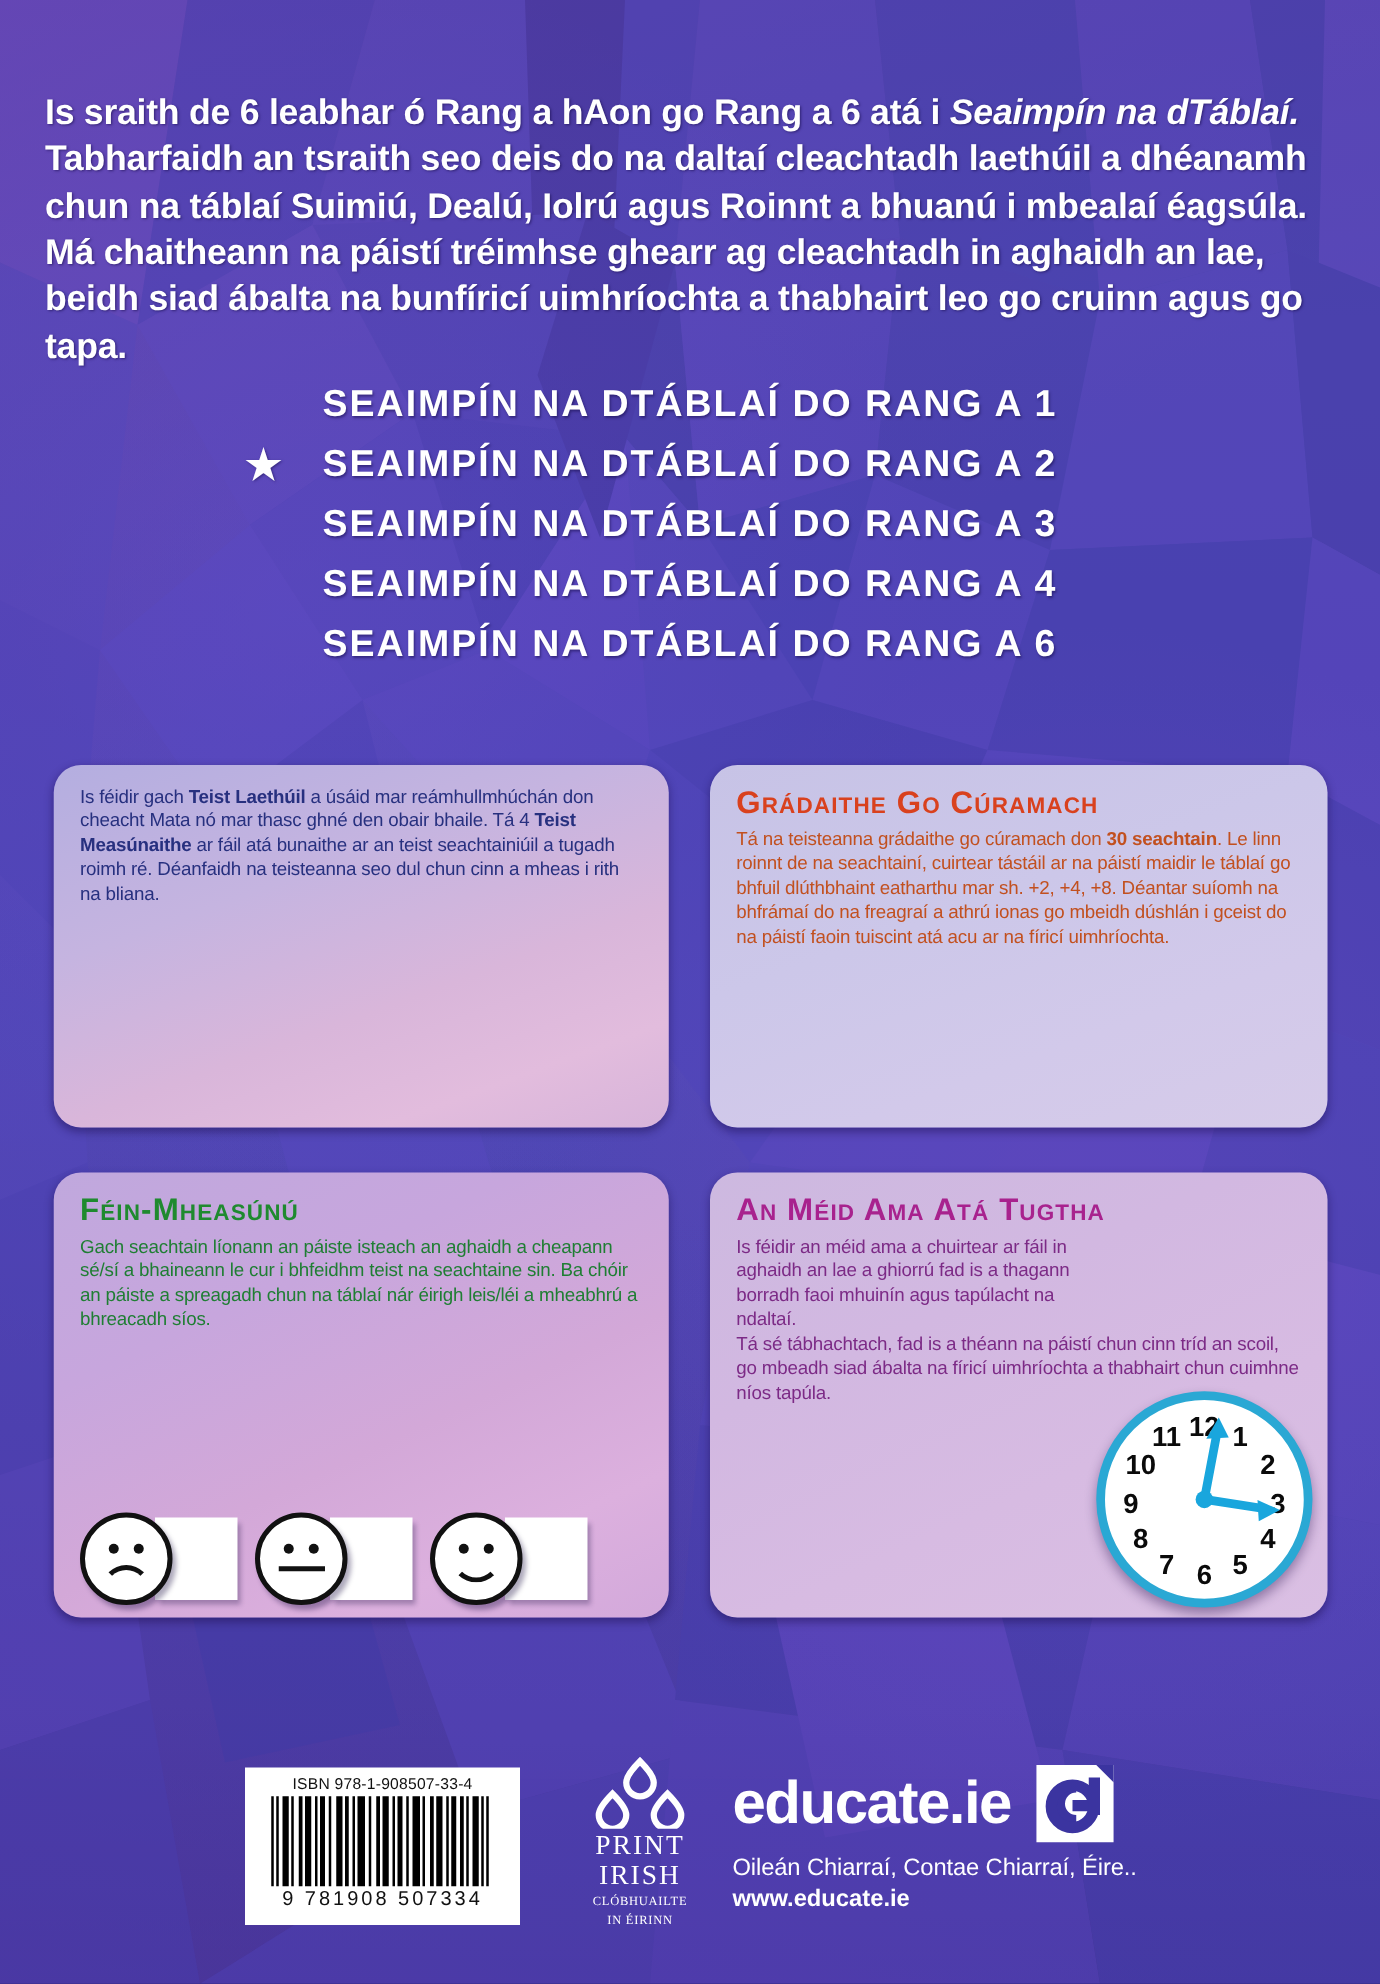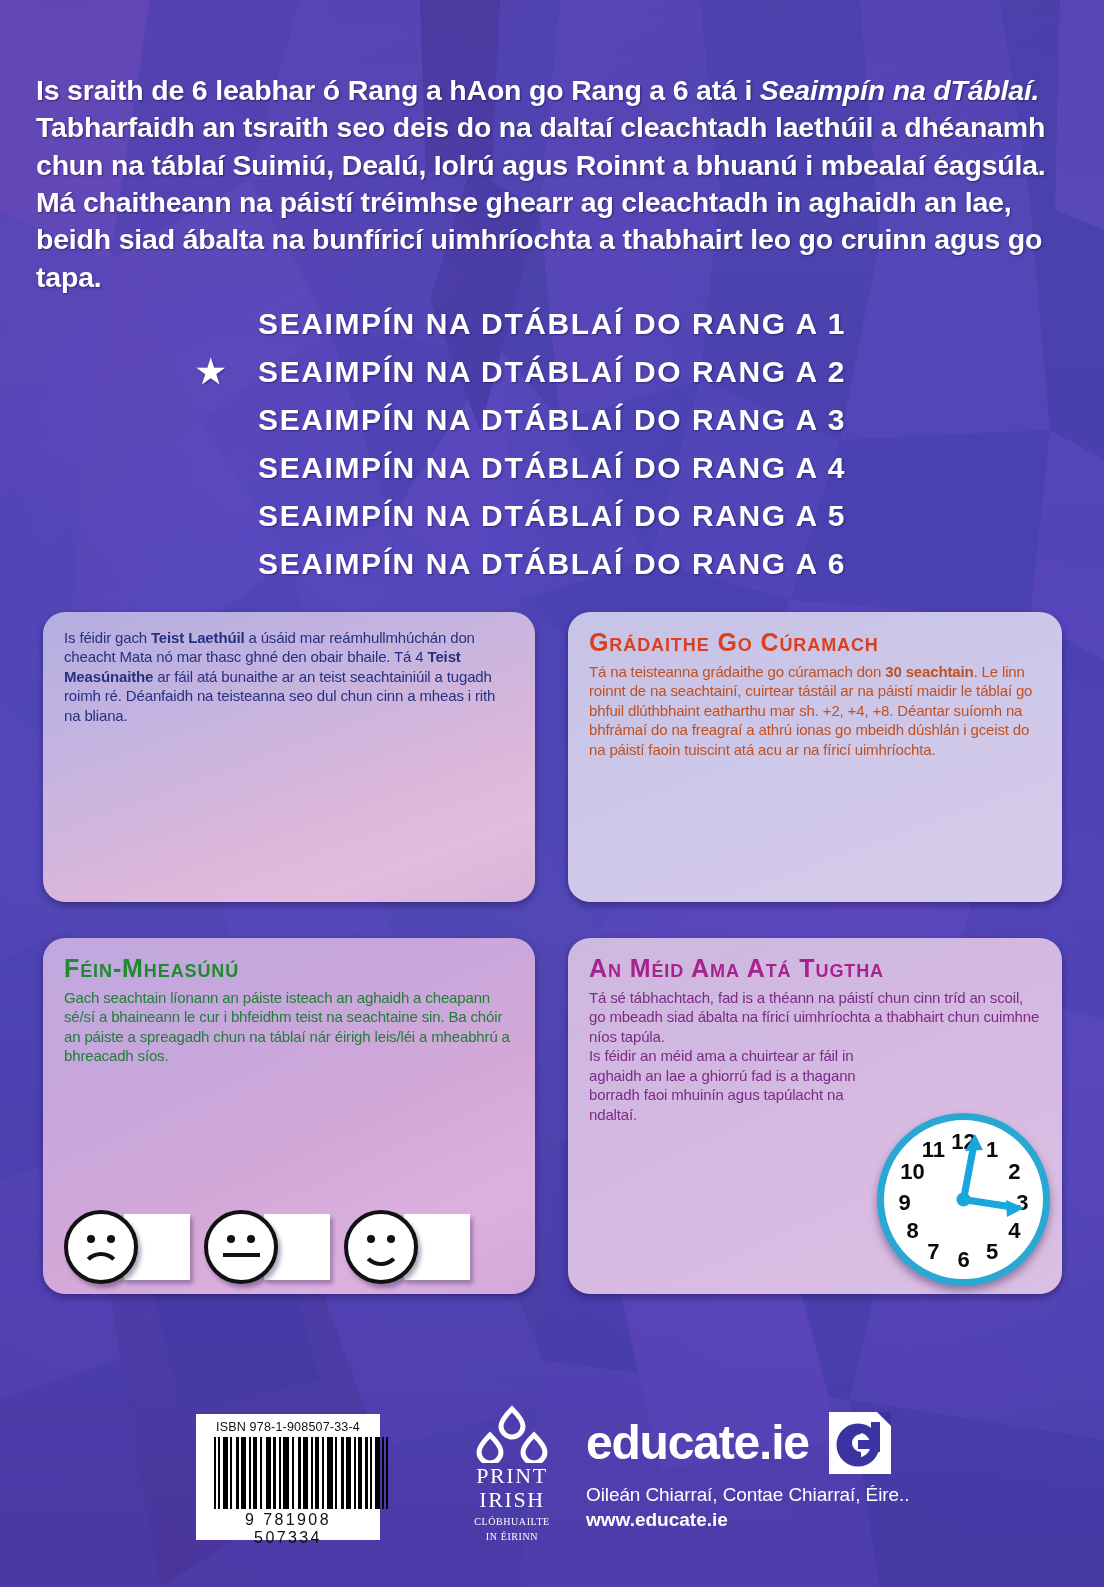--- a/index.html
+++ b/index.html
@@ -210,21 +210,21 @@
     font-size: 22px;
     font-weight: bold;
     color: #0a0a0a;
     transform: translate(-50%,-50%);
   }
 
   
   .barcode-box {
     position: absolute;
     left: 196px; top: 1414px;
-    width: 184px; height: 126px;
+    width: 220px; height: 126px;
     background: #ffffff;
     padding: 4px 18px;
     box-sizing: border-box;
   }
   .barcode-isbn {
     font-size: 12.5px;
     color: #111;
     text-align: center;
     font-family: "Liberation Sans", sans-serif;
     letter-spacing: 0.2px;
@@ -378,23 +378,20 @@
       <span class="star">★</span>
       <span>SEAIMPÍN NA DTÁBLAÍ DO RANG A 2</span>
     </div>
     <div class="title-row">
       <span>SEAIMPÍN NA DTÁBLAÍ DO RANG A 3</span>
     </div>
     <div class="title-row">
       <span>SEAIMPÍN NA DTÁBLAÍ DO RANG A 4</span>
     </div>
     <div class="title-row">
-      <span>SEAIMPÍN NA DTÁBLAÍ DO RANG A 5</span>
-    </div>
-    <div class="title-row">
       <span>SEAIMPÍN NA DTÁBLAÍ DO RANG A 6</span>
     </div>
   </div>
 
   <div class="box" id="box-measunu">
     <div class="box-body">
       <span>Is féidir gach </span><b>Teist Laethúil</b><span> a úsáid mar reámhullmhúchán don cheacht Mata nó mar thasc ghné den obair bhaile. Tá 4 </span><b>Teist Measúnaithe</b><span> ar fáil atá bunaithe ar an teist seachtainiúil a tugadh roimh ré. Déanfaidh na teisteanna seo dul chun cinn a mheas i rith na bliana.</span>
     </div>
   </div>
 
@@ -431,22 +428,22 @@
           <span class="eye r"></span>
           <span class="mouth-happy"></span>
         </div>
         <div class="tickbox"></div>
       </div>
     </div>
   </div>
 
   <div class="box" id="box-ama">
     <div class="box-heading">An Méid Ama Atá Tugtha</div>
+    <div class="box-body" style="width:290px;">Is féidir an méid ama a chuirtear ar fáil in aghaidh an lae a ghiorrú fad is a thagann borradh faoi mhuinín agus tapúlacht na ndaltaí.</div>
     <div class="box-body" style="width:100%;">Tá sé tábhachtach, fad is a théann na páistí chun cinn tríd an scoil, go mbeadh siad ábalta na fíricí uimhríochta a thabhairt chun cuimhne níos tapúla.</div>
-    <div class="box-body" style="width:290px;">Is féidir an méid ama a chuirtear ar fáil in aghaidh an lae a ghiorrú fad is a thagann borradh faoi mhuinín agus tapúlacht na ndaltaí.</div>
 
     <div class="clock">
       <span class="num" style="left:50%;  top:14%;">12</span>
       <span class="num" style="left:68%;  top:19%;">1</span>
       <span class="num" style="left:82%;  top:33%;">2</span>
       <span class="num" style="left:87%;  top:52%;">3</span>
       <span class="num" style="left:82%;  top:70%;">4</span>
       <span class="num" style="left:68%;  top:83%;">5</span>
       <span class="num" style="left:50%;  top:88%;">6</span>
       <span class="num" style="left:31%;  top:83%;">7</span>

